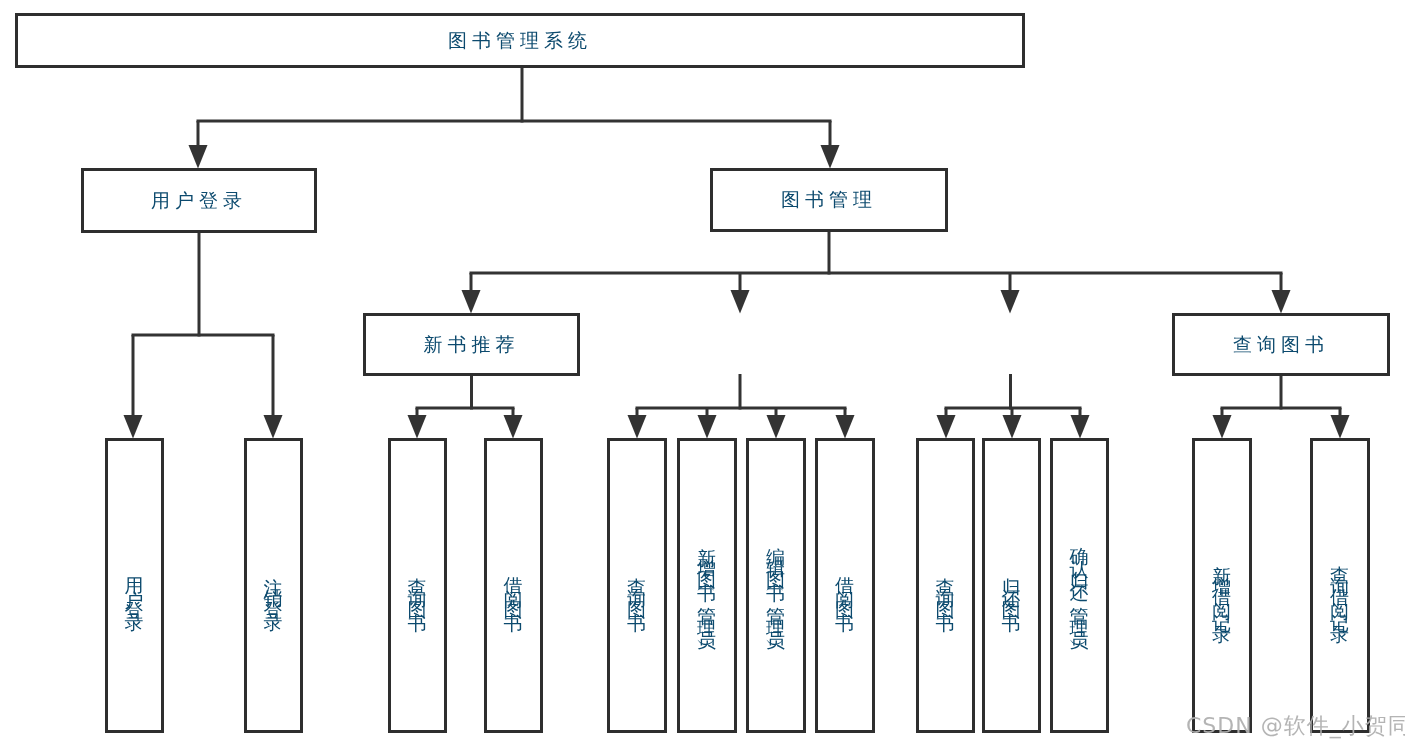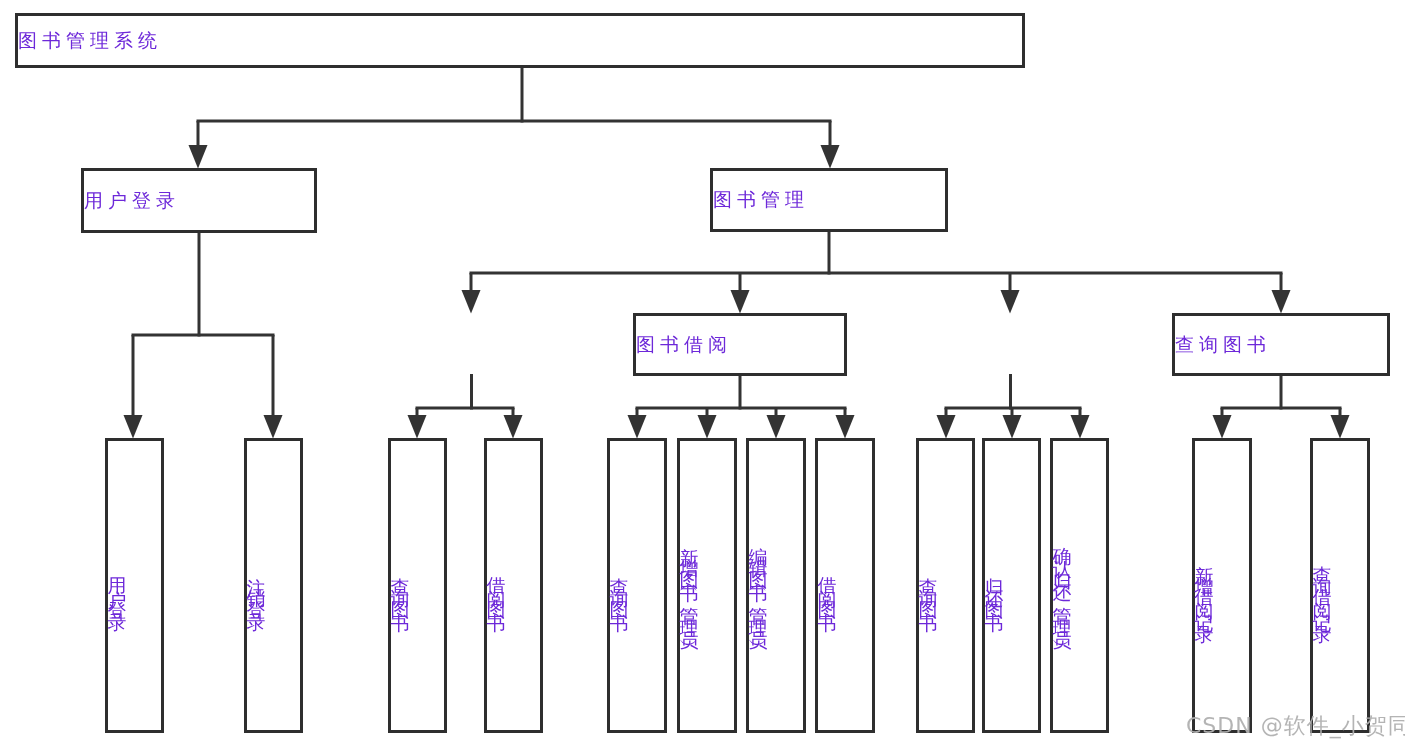--- a/index.html
+++ b/index.html
@@ -18,21 +18,22 @@
   }
   .connectors line { stroke: #333333; stroke-width: 3; }
   .connectors polygon { fill: #333333; }
   .box {
     position: absolute;
     box-sizing: border-box;
     border: 3px solid #2e2e2e;
     background: #ffffff;
     display: flex;
     align-items: center;
-    color: #6d28d9;
+    justify-content: center;
+    color: #0c4a6e;
   }
   .h-label {
     font-size: 19px;
     letter-spacing: 5px;
     white-space: nowrap;
   }
   .leaf .v-label {
     writing-mode: vertical-rl;
     text-orientation: mixed;
     font-size: 19px;
@@ -135,22 +136,22 @@
     <span class="h-label">图书管理系统</span>
   </div>
 
   <div class="box" style="left:81px;top:168px;width:236px;height:65px">
     <span class="h-label">用户登录</span>
   </div>
   <div class="box" style="left:710px;top:168px;width:238px;height:64px">
     <span class="h-label">图书管理</span>
   </div>
 
-  <div class="box" style="left:633px;top:313px;width:214px;height:63px">
-    <span class="h-label">图书借阅</span>
+  <div class="box" style="left:363px;top:313px;width:217px;height:63px">
+    <span class="h-label">新书推荐</span>
   </div>
   <div class="box" style="left:1172px;top:313px;width:218px;height:63px">
     <span class="h-label">查询图书</span>
   </div>
 
   <div class="box leaf" style="left:105px;top:438px;width:59px;height:295px">
     <span class="v-label">用户登录</span>
   </div>
   <div class="box leaf" style="left:244px;top:438px;width:59px;height:295px">
     <span class="v-label">注销登录</span>

